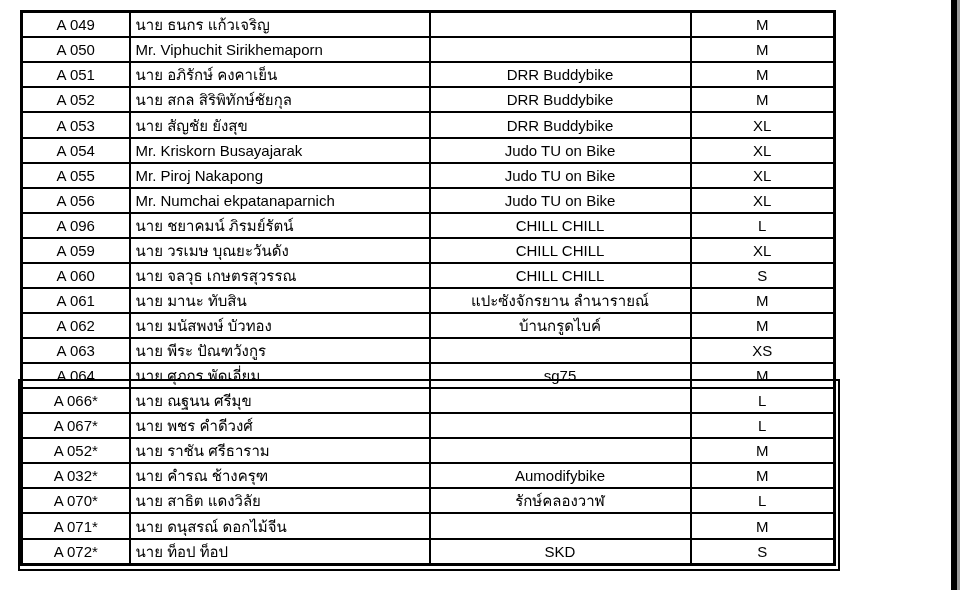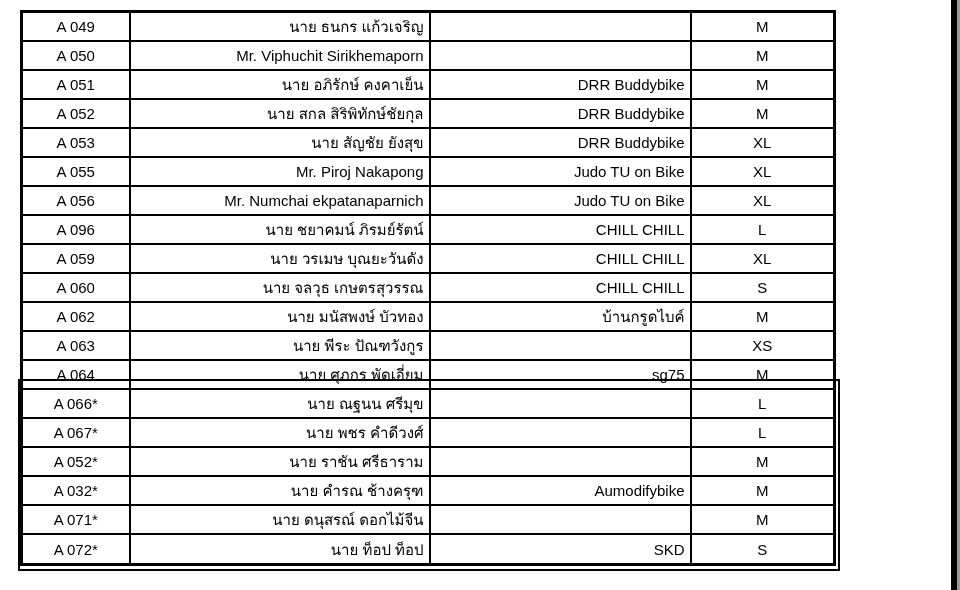--- a/index.html
+++ b/index.html
@@ -31,22 +31,22 @@
     border: 2px solid #000000;
     font-size: 15px;
     color: #000000;
     vertical-align: middle;
     padding: 0 5px;
     white-space: nowrap;
     overflow: hidden;
     line-height: 1;
   }
   td.cell-code { text-align: center; }
-  td.cell-name { text-align: right; }
-  td.cell-team { text-align: right; margin-left: 8px; }
+  td.cell-name { text-align: left; }
+  td.cell-team { text-align: center; margin-left: 8px; }
   td.cell-size { text-align: center; }
   .group-outline {
     position: absolute;
     left: 18px;
     top: 379px;
     width: 818px;
     height: 188px;
     border: 2px solid #000000;
     pointer-events: none;
     background: transparent;
@@ -105,20 +105,26 @@
           <td class="cell-team">DRR Buddybike</td>
           <td class="cell-size">M</td>
         </tr>
         <tr>
           <td class="cell-code">A 053</td>
           <td class="cell-name">นาย สัญชัย ยังสุข</td>
           <td class="cell-team">DRR Buddybike</td>
           <td class="cell-size">XL</td>
         </tr>
         <tr>
+          <td class="cell-code">A 054</td>
+          <td class="cell-name">Mr. Kriskorn Busayajarak</td>
+          <td class="cell-team">Judo TU on Bike</td>
+          <td class="cell-size">XL</td>
+        </tr>
+        <tr>
           <td class="cell-code">A 055</td>
           <td class="cell-name">Mr. Piroj Nakapong</td>
           <td class="cell-team">Judo TU on Bike</td>
           <td class="cell-size">XL</td>
         </tr>
         <tr>
           <td class="cell-code">A 056</td>
           <td class="cell-name">Mr. Numchai ekpatanaparnich</td>
           <td class="cell-team">Judo TU on Bike</td>
           <td class="cell-size">XL</td>
@@ -135,20 +141,26 @@
           <td class="cell-team">CHILL CHILL</td>
           <td class="cell-size">XL</td>
         </tr>
         <tr>
           <td class="cell-code">A 060</td>
           <td class="cell-name">นาย จลวุธ เกษตรสุวรรณ</td>
           <td class="cell-team">CHILL CHILL</td>
           <td class="cell-size">S</td>
         </tr>
         <tr>
+          <td class="cell-code">A 061</td>
+          <td class="cell-name">นาย มานะ ทับสิน</td>
+          <td class="cell-team">แปะซังจักรยาน ลำนารายณ์</td>
+          <td class="cell-size">M</td>
+        </tr>
+        <tr>
           <td class="cell-code">A 062</td>
           <td class="cell-name">นาย มนัสพงษ์ บัวทอง</td>
           <td class="cell-team">บ้านกรูดไบค์</td>
           <td class="cell-size">M</td>
         </tr>
         <tr>
           <td class="cell-code">A 063</td>
           <td class="cell-name">นาย พีระ ปัณฑวังกูร</td>
           <td class="cell-team"></td>
           <td class="cell-size">XS</td>
@@ -175,20 +187,26 @@
           <td class="cell-code">A 052*</td>
           <td class="cell-name">นาย ราชัน ศรีธาราม</td>
           <td class="cell-team"></td>
           <td class="cell-size">M</td>
         </tr>
         <tr>
           <td class="cell-code">A 032*</td>
           <td class="cell-name">นาย คำรณ ช้างครุฑ</td>
           <td class="cell-team">Aumodifybike</td>
           <td class="cell-size">M</td>
+        </tr>
+        <tr>
+          <td class="cell-code">A 070*</td>
+          <td class="cell-name">นาย สาธิต แดงวิลัย</td>
+          <td class="cell-team">รักษ์คลองวาฬ</td>
+          <td class="cell-size">L</td>
         </tr>
         <tr>
           <td class="cell-code">A 071*</td>
           <td class="cell-name">นาย ดนุสรณ์ ดอกไม้จีน</td>
           <td class="cell-team"></td>
           <td class="cell-size">M</td>
         </tr>
         <tr>
           <td class="cell-code">A 072*</td>
           <td class="cell-name">นาย ท็อป ท็อป</td>

